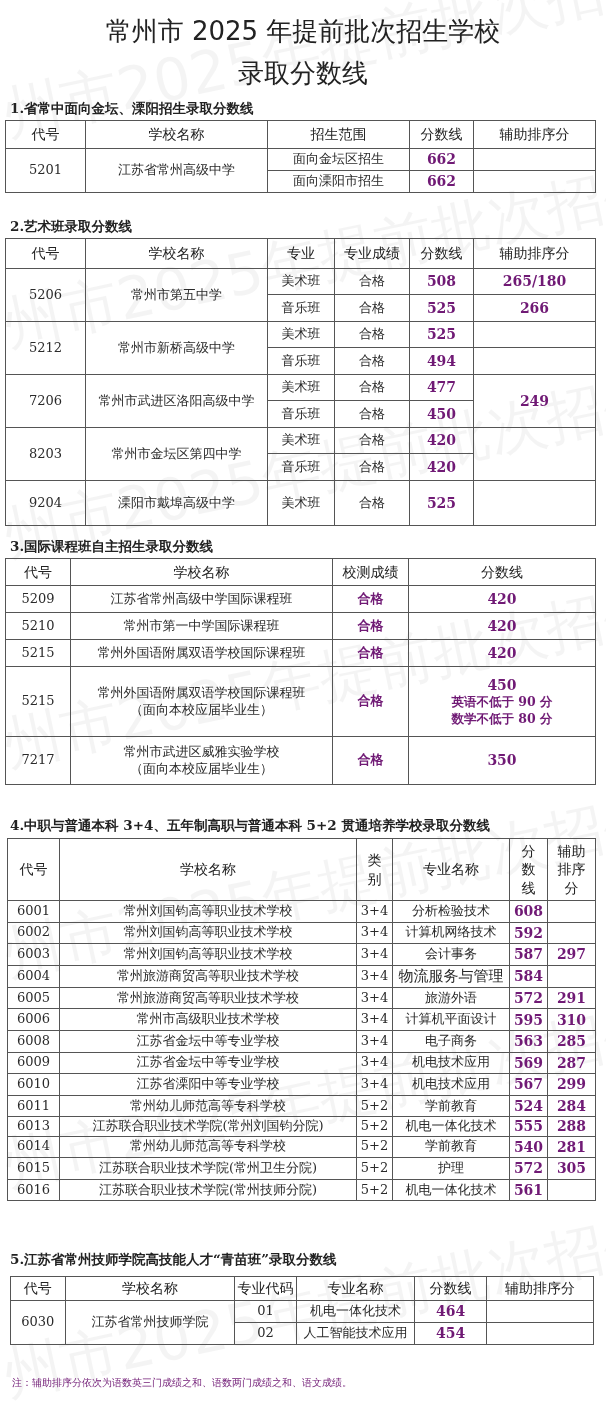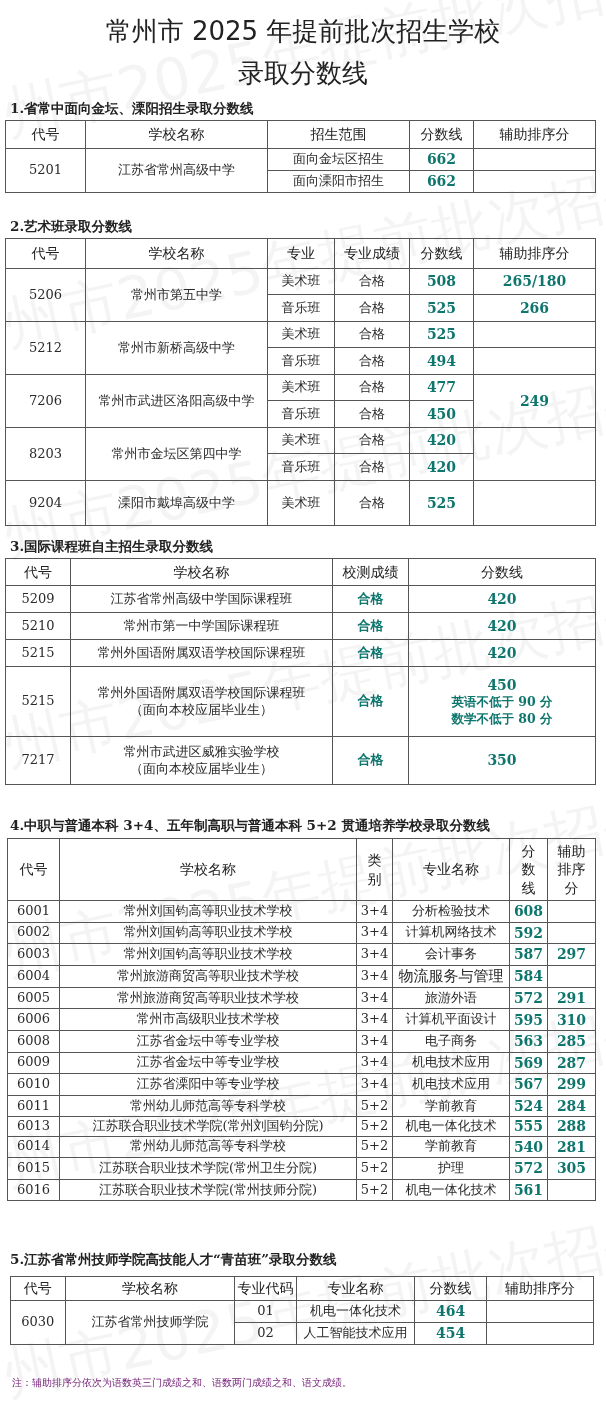--- a/index.html
+++ b/index.html
@@ -26,21 +26,21 @@
   }
   table {
     position: absolute; left: 5px; width: 590px; border-collapse: collapse; z-index: 1;
     table-layout: fixed; background: transparent;
   }
   td, th {
     border: 1px solid #555; text-align: center; vertical-align: middle;
     font-size: 13px; padding: 0; font-weight: normal; color: #2a2a2a; line-height: 1.3;
   }
   th { font-size: 14px; color: #222; }
-  .num { font-weight: bold; font-size: 14px; color: #0f766e; }
+  .num { font-weight: bold; font-size: 14px; color: #701a75; }
   .note {
     position: absolute; left: 12px; top: 1402px; font-size: 10px; color: #701a75; z-index: 1;
     font-family: "DejaVu Sans", sans-serif;
   }
   .small { font-size: 12.5px; }
 </style>
 </head>
 <body>
 
 <div class="watermark">

